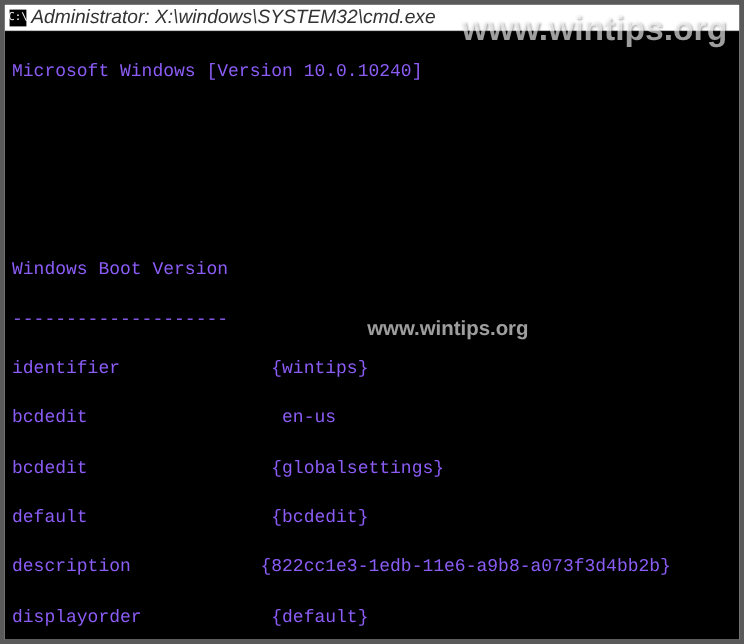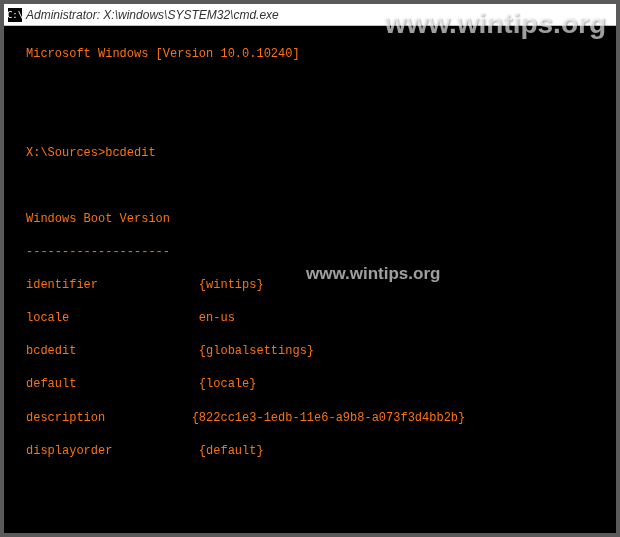--- a/index.html
+++ b/index.html
@@ -37,31 +37,31 @@
       font-size: 9px;
       display: flex;
       align-items: center;
       justify-content: center;
       background: #000;
       color: #fff;
       font-family: monospace;
     }
     .title-text {
       font-family: "Segoe UI", Tahoma, sans-serif;
-      font-size: 12px;
+      font-size: 16px;
       font-style: italic;
       color: #333;
     }
     .terminal-content {
       flex: 1;
       background: #000000;
-      color: #f97316;
-      font-size: 12px;
+      color: #8b5cf6;
+      font-size: 15px;
       line-height: 1.38;
-      padding: 3px 22px;
+      padding: 3px 6px;
       white-space: pre;
       overflow: hidden;
     }
     .prompt-line {
       white-space: pre;
     }
     .section-row {
       white-space: pre;
     }
     .watermark-top {
@@ -97,28 +97,27 @@
 
 <div class="window">
   <div class="title-bar">
     <div class="title-icon">C:\</div>
     <div class="title-text">Administrator: X:\windows\SYSTEM32\cmd.exe</div>
   </div>
   <div class="terminal-content">
 <div class="section-row">Microsoft Windows [Version 10.0.10240]</div>
 <div class="section-row">&nbsp;</div>
 <div class="section-row">&nbsp;</div>
-<div class="prompt-line"><span>X:\Sources&gt;</span><span>bcdedit</span></div>
 <div class="section-row">&nbsp;</div>
 <div class="section-row">Windows Boot Version</div>
 <div class="section-row">--------------------</div>
 <div class="section-row"><span>identifier              {wintips}</span></div>
-<div class="section-row"><span>locale                  en-us</span></div>
+<div class="section-row"><span>bcdedit                  en-us</span></div>
 <div class="section-row"><span>bcdedit                 {globalsettings}</span></div>
-<div class="section-row"><span>default                 {locale}</span></div>
+<div class="section-row"><span>default                 {bcdedit}</span></div>
 <div class="section-row"><span>description            {822cc1e3-1edb-11e6-a9b8-a073f3d4bb2b}</span></div>
 <div class="section-row"><span>displayorder            {default}</span></div>
 
 
 
 
 
 
 
 

